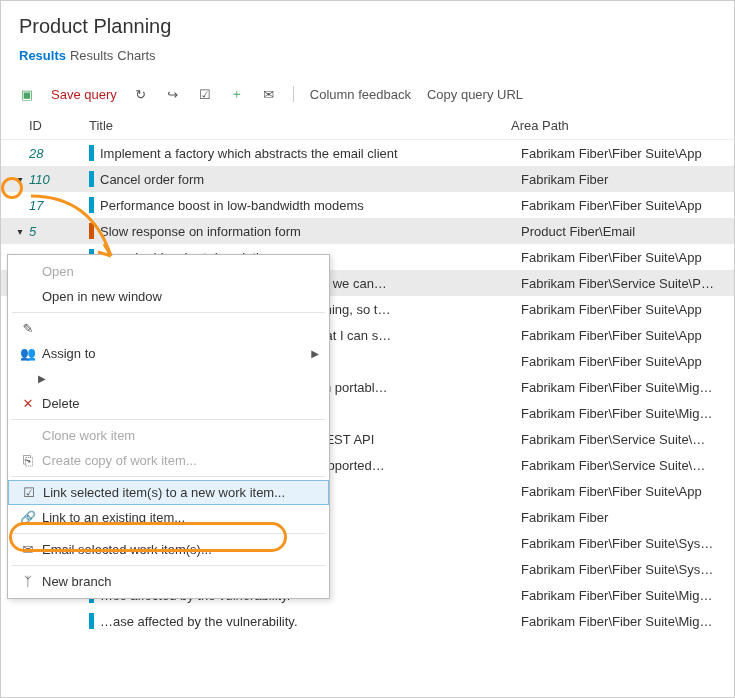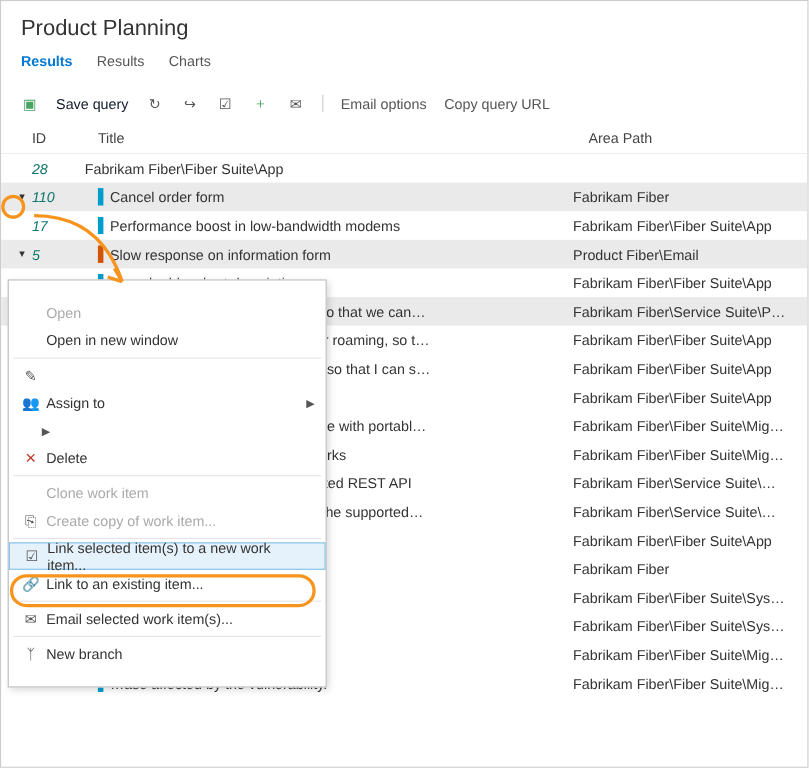--- a/index.html
+++ b/index.html
@@ -15,21 +15,21 @@
     overflow: hidden;
   }
   .title {
     font-size: 20px;
     font-weight: 300;
     padding: 14px 18px 10px 18px;
     color: #333;
   }
   .tabs {
     display: flex;
-    gap: 22px;
+    gap: 4px;
     padding: 0 18px 8px 18px;
     border-bottom: 1px solid #fff;
   }
   .tab {
     font-size: 13px;
     color: #555;
     padding-bottom: 6px;
     cursor: pointer;
   }
   .tab.active {
@@ -41,26 +41,26 @@
     align-items: center;
     gap: 16px;
     padding: 8px 18px;
     color: #555;
   }
   .toolbar .tool {
     display: flex;
     align-items: center;
     cursor: pointer;
   }
-  .toolbar .disabled { color: #0f172a; cursor: default; }
+  .toolbar .disabled { color: #b91c1c; cursor: default; }
   .divider { width: 1px; height: 16px; background: #ccc; }
   .icon { width: 16px; height: 16px; display: inline-flex; align-items: center; justify-content: center; }
   .headers {
     display: flex;
-    padding: 8px 4px 6px 28px;
+    padding: 8px 28px 6px 28px;
     color: #444;
     font-size: 13px;
     border-bottom: 1px solid #eee;
     align-items: flex-end;
   }
   .col-id { width: 48px; }
   .col-title { flex: 1; padding-left: 12px; }
   .col-area { width: 195px; white-space: nowrap; overflow: hidden; text-overflow: ellipsis;}
   .rows { }
   .row {
@@ -95,26 +95,26 @@
     white-space: nowrap;
     text-overflow: ellipsis;
   }
   .row .area { width: 195px; white-space: nowrap; overflow: hidden; text-overflow: ellipsis; color: #333; }
 
   
   .context-menu {
     position: absolute;
     left: 6px;
     top: 253px;
-    width: 290px;
+    width: 323px;
     background: #fff;
     border: 1px solid #bbb;
     box-shadow: 2px 2px 6px rgba(0,0,0,0.15);
     z-index: 10;
-    padding: 17px 0;
+    padding: 4px 0;
   }
   .menu-item {
     display: flex;
     align-items: center;
     height: 25px;
     padding: 0 10px;
     cursor: pointer;
     color: #333;
   }
   .menu-item .mi-icon {
@@ -184,34 +184,38 @@
   <span class="tool">
       <span class="icon">☑</span>
     </span>
   <span class="tool">
       <span class="icon" style="color:#4aa564">＋</span>
     </span>
   <span class="tool">
       <span class="icon">✉</span>
     </span>
   <span class="divider"></span>
-  <span class="tool">Email options</span>
+  <span class="tool">Column feedback</span>
   <span class="tool">Copy query URL</span>
 </div>
 
 <div class="headers">
   <div class="col-id">ID</div>
   <div class="col-title">Title</div>
   <div class="col-area">Area Path</div>
 </div>
 
 <div class="rows" id="rows">
     <div class="row">
       <div class="caret"></div>
       <div class="id">28</div>
+      <div class="titlecell">
+        <div class="bar blue"></div>
+        <div class="tt">Implement a factory which abstracts the email client</div>
+      </div>
       <div class="area">Fabrikam Fiber\Fiber Suite\App</div>
     </div>
     <div class="row selected">
       <div class="caret">▾</div>
       <div class="id">110</div>
       <div class="titlecell">
         <div class="bar blue"></div>
         <div class="tt">Cancel order form</div>
       </div>
       <div class="area">Fabrikam Fiber</div>

